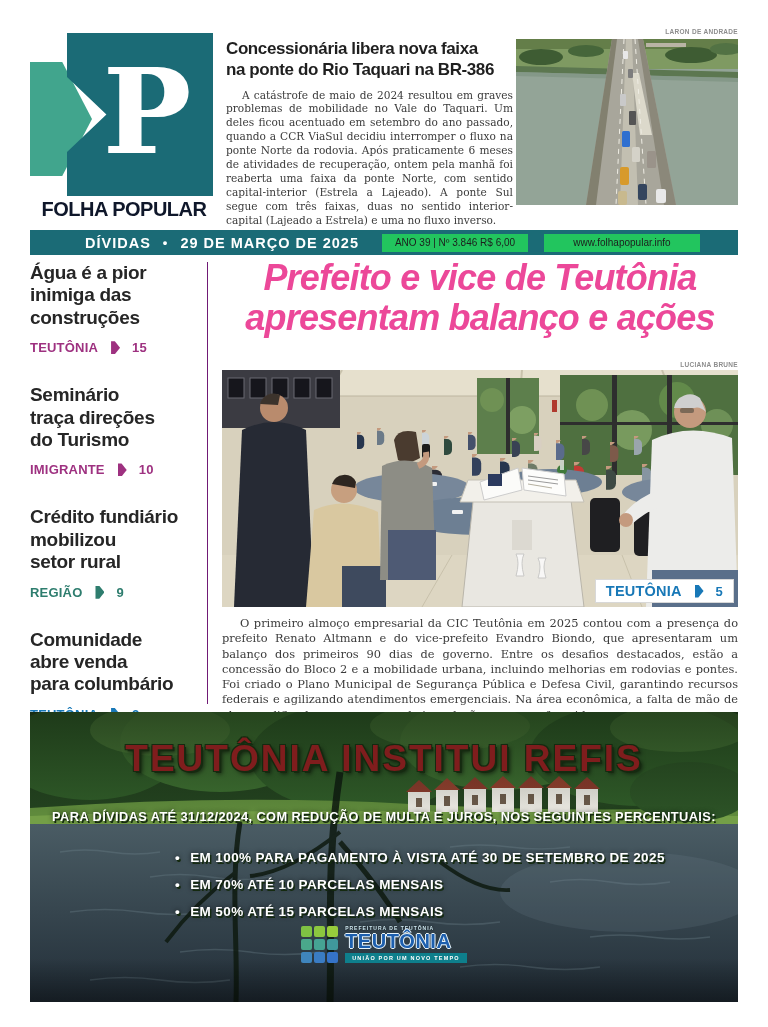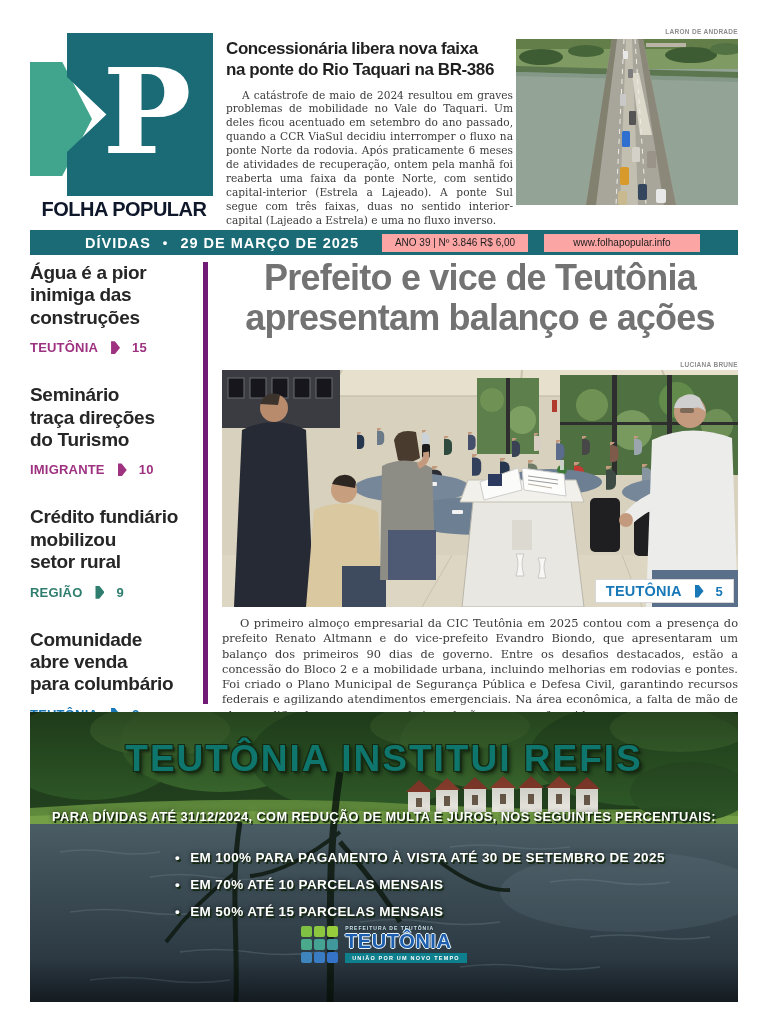--- a/index.html
+++ b/index.html
@@ -26,43 +26,43 @@
   .top-story .tag { justify-content:flex-end; margin-top:5px; color:#1878b7; }
 
   .top-photo-wrap { position:absolute; left:486px; top:0; width:222px; height:180px; }
   .photo-credit { font-size:6.5px; letter-spacing:0.3px; color:#8d8d8d; text-align:right; font-weight:bold; }
   .top-photo { position:absolute; left:0; top:11px; width:222px; height:166px; }
 
   
   .datebar { position:absolute; left:30px; top:230px; width:708px; height:25px; background:#1b6b76; display:flex; align-items:center; }
   .datebar .d { color:#fff; font-weight:bold; font-size:14.5px; letter-spacing:1px; margin-left:55px; display:flex; align-items:center; }
   .datebar .dot { margin:0 12px; font-size:13px; }
-  .datebar .box { position:absolute; top:3.5px; height:18px; background:#fca5a5; color:#1d1d1d; font-size:10px; display:flex; align-items:center; justify-content:center; font-weight:normal; }
+  .datebar .box { position:absolute; top:3.5px; height:18px; background:#22c55e; color:#1d1d1d; font-size:10px; display:flex; align-items:center; justify-content:center; font-weight:normal; }
   .box-edition { left:352px; width:146px; }
   .box-site { left:514px; width:156px; }
 
   
-  .sidebar { position:absolute; left:30px; top:262px; width:178px; height:442px; border-right:5px solid #701a75; padding-right:10px; }
+  .sidebar { position:absolute; left:30px; top:262px; width:178px; height:442px; border-right:1px solid #701a75; padding-right:10px; }
   .sb-item { margin-bottom:29px; }
   .sb-item h2 { font-size:19px; font-weight:bold; letter-spacing:-0.3px; line-height:1.18; color:#262626; white-space:pre-line; }
   .sb-item .tag { margin-top:11px; }
 
   
   .main-col { position:absolute; left:222px; top:258px; width:516px; height:446px; }
-  .main-col h1 { text-align:center; font-size:36px; font-weight:bold; letter-spacing:-0.8px; line-height:1.1; color:#737373; white-space:pre-line; }
+  .main-col h1 { text-align:center; font-size:36px; font-weight:bold; letter-spacing:-0.8px; line-height:1.1; color:#ec4899; white-space:pre-line;font-style:italic; }
   .main-credit { position:absolute; top:103px; right:0; }
   .main-photo { position:absolute; top:112px; left:0; width:516px; height:237px; }
   .photo-tag { position:absolute; right:5px; bottom:5px; background:#fff; padding:3px 10px; color:#1878b7; box-shadow:0 0 0 1px #d8d8d8; }
   .photo-tag .sec { font-size:14.5px; }
   .main-body { position:absolute; top:358px; left:0; width:516px; font-family:"DejaVu Serif", serif; font-size:11.4px; line-height:1.34; text-align:justify; text-indent:18px; color:#3b3b3b; }
 
   
   .ad { position:absolute; left:30px; top:712px; width:708px; height:290px; overflow:hidden; }
   .ad svg.bg { position:absolute; inset:0; }
-  .ad-title { position:absolute; top:26px; width:100%; text-align:center; color:#0f766e; font-size:37px; font-weight:bold; letter-spacing:2px;
+  .ad-title { position:absolute; top:26px; width:100%; text-align:center; color:#7f1d1d; font-size:37px; font-weight:bold; letter-spacing:2px;
     text-shadow:2px 2px 0 #152a10, -1px -1px 0 #152a10, 1px -1px 0 #152a10, -1px 1px 0 #152a10, 3px 3px 4px rgba(0,0,0,.6); }
   .ad-sub { position:absolute; top:97px; width:100%; text-align:center; color:#fff; font-size:12.8px; font-weight:bold; letter-spacing:0.4px;
     text-shadow:1.5px 1.5px 0 #152a10, 0 0 5px rgba(0,0,0,.7); }
   .ad-bullets { position:absolute; top:128px; left:145px; color:#fff; font-size:13.5px; font-weight:bold; letter-spacing:0.4px;
     text-shadow:1.5px 1.5px 0 #152a10, 0 0 5px rgba(0,0,0,.7); }
   .ad-bullets div { margin-top:8px; line-height:19px; }
   .ad-bullets .b { margin-right:10px; }
   .ad-logo { position:absolute; left:0; right:0; top:213px; display:flex; justify-content:center; align-items:center; gap:7px; }
   .grid9 { display:grid; grid-template-columns:repeat(3,11px); grid-template-rows:repeat(3,11px); gap:2px; }
   .grid9 span { border-radius:2px; }

